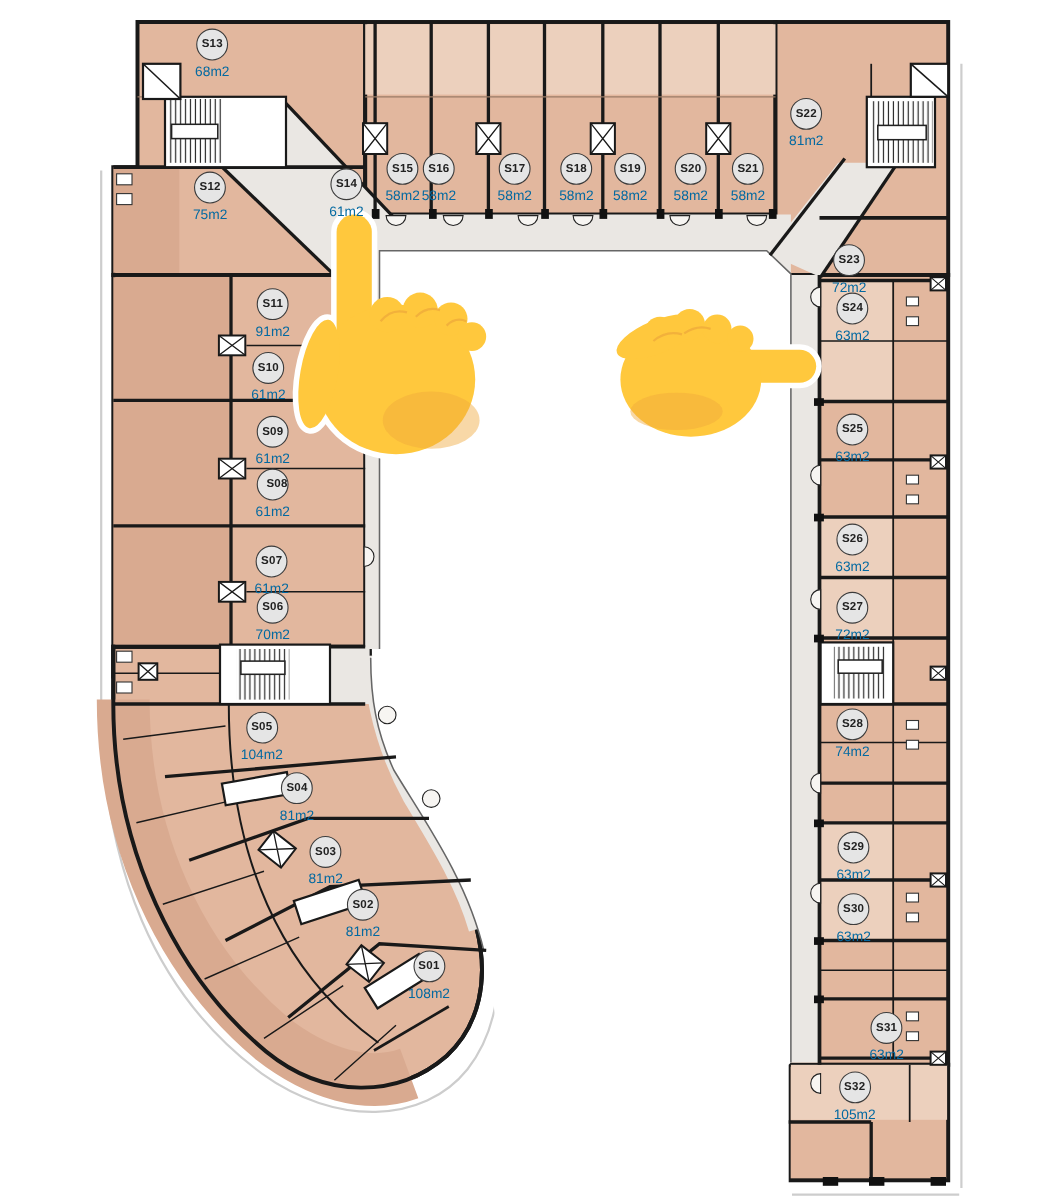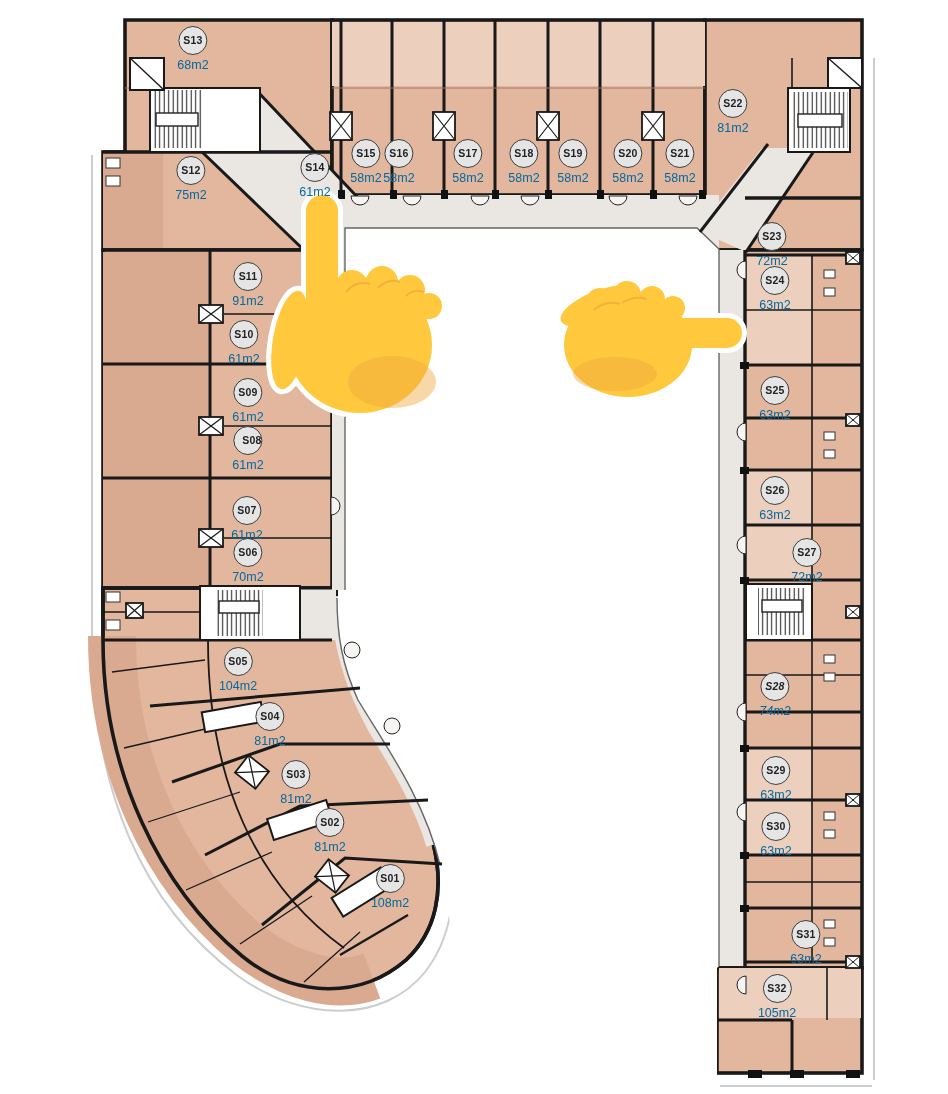--- a/index.html
+++ b/index.html
@@ -424,25 +424,25 @@
         <span class="area">63m2</span>
       </div>
       <div class="unit" style="left: 775px; top: 376px;">
         <span class="badge">S25</span>
         <span class="area">63m2</span>
       </div>
       <div class="unit" style="left: 775px; top: 428px; margin-top: 48px;">
         <span class="badge">S26</span>
         <span class="area">63m2</span>
       </div>
-      <div class="unit" style="left: 775px; top: 538px; margin-left: 32px;">
+      <div class="unit" style="left: 775px; top: 538px;">
         <span class="badge">S27</span>
         <span class="area">72m2</span>
       </div>
-      <div class="unit" style="left: 775px; top: 672px; font-style: italic;">
+      <div class="unit" style="left: 775px; top: 644px;">
         <span class="badge">S28</span>
         <span class="area">74m2</span>
       </div>
       <div class="unit" style="left: 776px; top: 756px;">
         <span class="badge">S29</span>
         <span class="area">63m2</span>
       </div>
       <div class="unit" style="left: 776px; top: 812px;">
         <span class="badge">S30</span>
         <span class="area">63m2</span>

